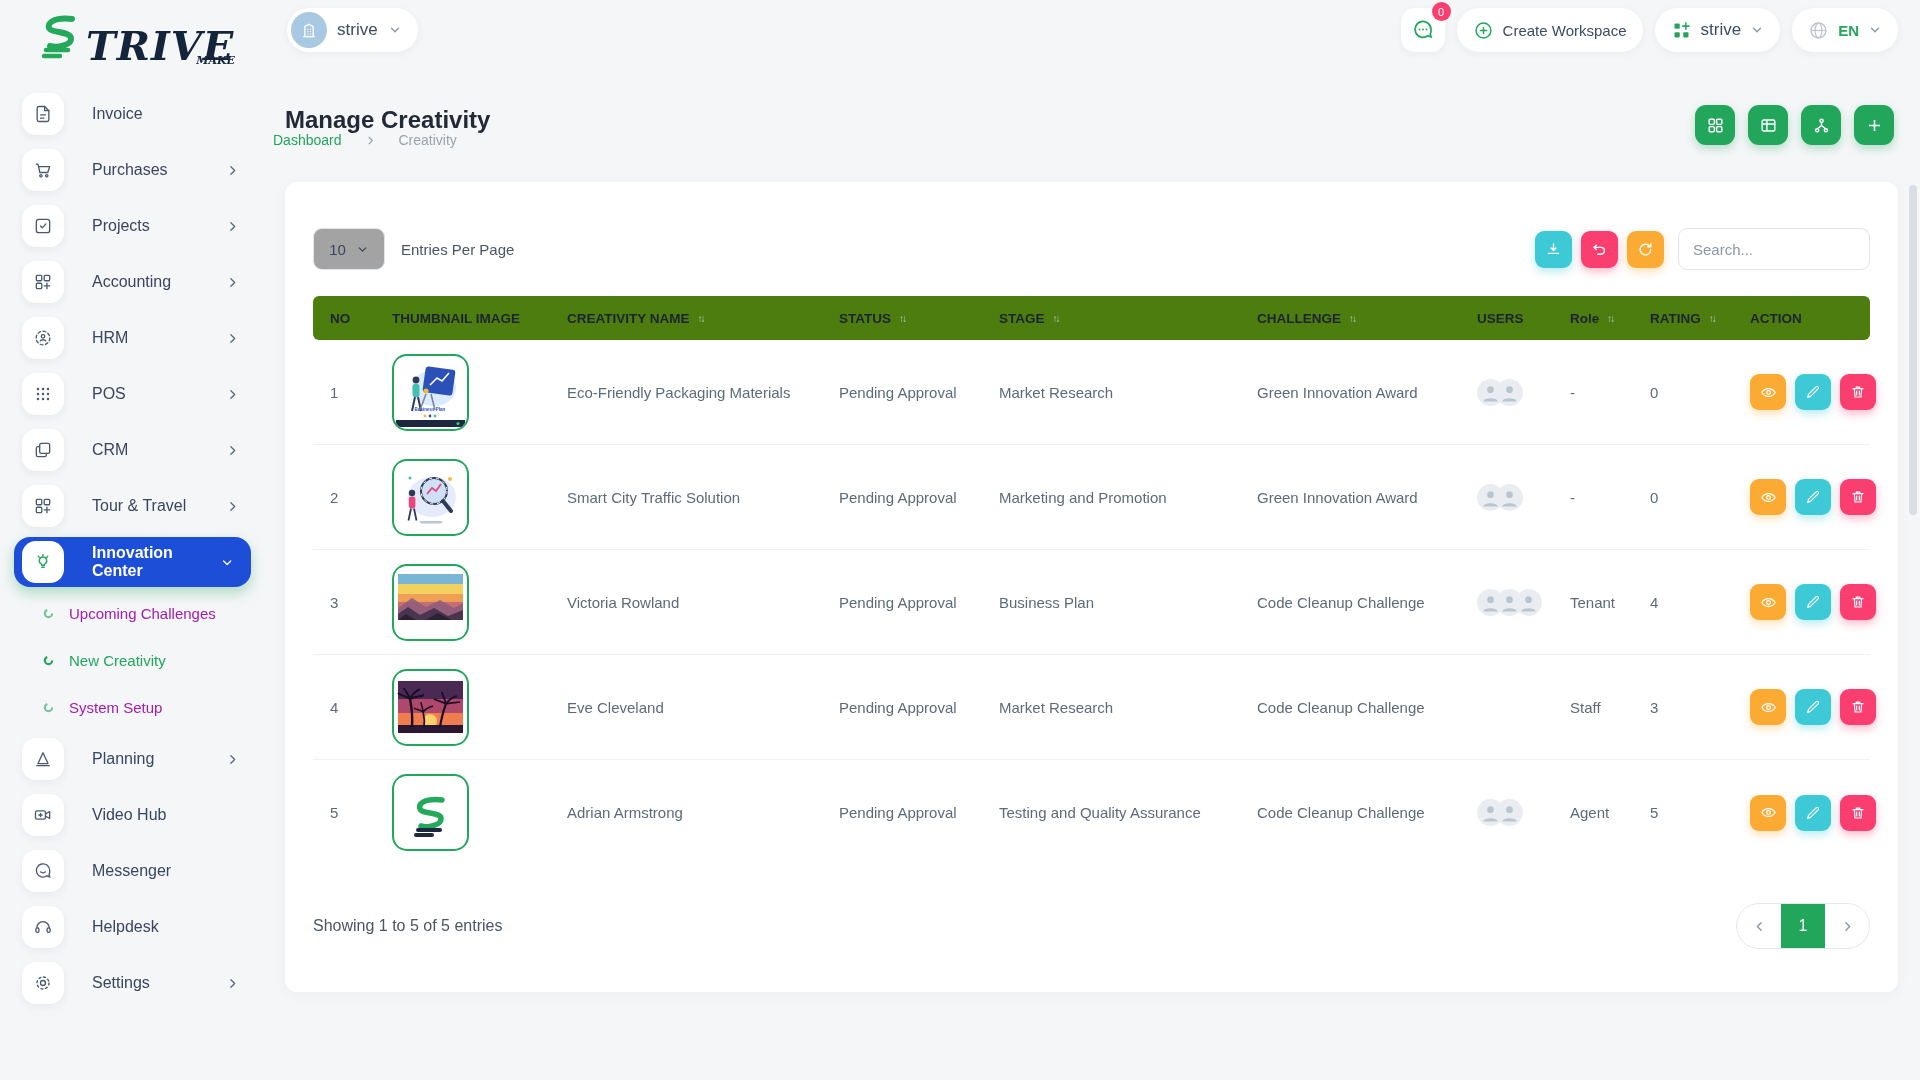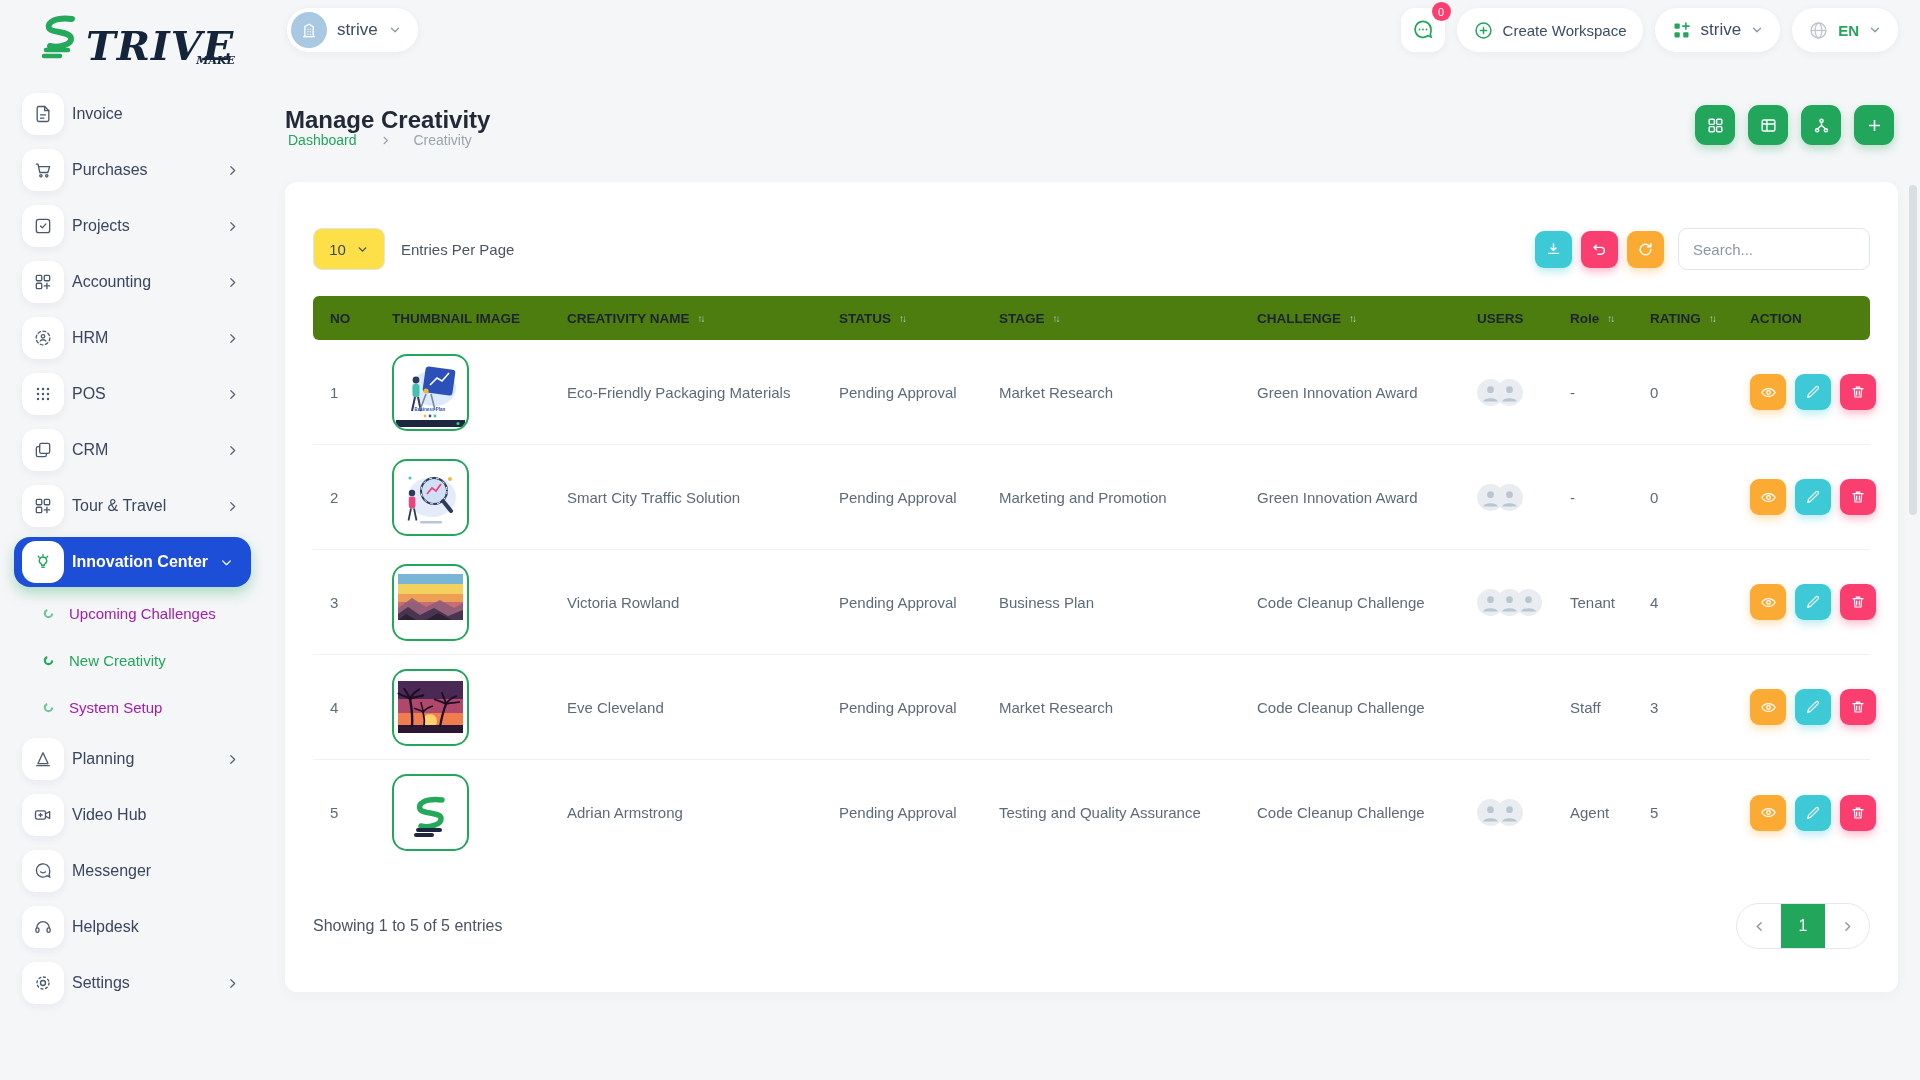--- a/index.html
+++ b/index.html
@@ -19,43 +19,43 @@
   .icon-tile-btn { position:relative; width:44px; height:44px; background:#fff; border-radius:14px; box-shadow:0 2px 8px rgba(25,39,62,.05); display:flex; align-items:center; justify-content:center; cursor:pointer; }
   .badge { position:absolute; top:-6px; right:-6px; min-width:19px; height:19px; border-radius:10px; background:#fb3e70; color:#fff; font-size:11px; display:flex; align-items:center; justify-content:center; padding:0 5px; }
   .pill-btn { height:44px; background:#fff; border-radius:22px; box-shadow:0 2px 8px rgba(25,39,62,.05); display:flex; align-items:center; gap:9px; padding:0 16px; cursor:pointer; font-size:15px; color:#3c4d63; }
   .pill-btn .big { font-size:17px; }
   .lang { color:#21a65c; font-weight:bold; font-size:15px; }
 
   
   .sidebar { position:absolute; left:0; top:86px; width:265px; }
   .side-item { display:flex; align-items:center; height:56px; padding-left:22px; cursor:pointer; }
   .side-icon { width:42px; height:42px; background:#fff; border-radius:14px; box-shadow:0 3px 9px rgba(25,39,62,.06); display:flex; align-items:center; justify-content:center; color:#4a5a6e; flex:0 0 42px; }
-  .side-label { margin-left:8px; font-size:16px; color:#39465f; }
+  .side-label { margin-left:28px; font-size:16px; color:#39465f; }
   .side-caret { margin-left:auto; margin-right:26px; color:#5b6879; }
   .side-item.active-group { background:#1d4ed8; margin:3px 14px; height:50px; border-radius:16px; padding-left:8px; box-shadow:0 6px 14px rgba(33,166,92,.35); }
   .side-item.active-group .side-label { color:#fff; font-weight:bold; }
   .side-item.active-group .side-icon { box-shadow:none; color:#21a65c; }
   .side-item.active-group .side-caret { color:#fff; margin-right:18px; }
   .sub-item { display:flex; align-items:center; height:47px; padding-left:43px; cursor:pointer; font-size:15px; color:#a21caf; }
   .sub-item .ring { margin-right:15px; opacity:.6; }
   .sub-item.active { color:#21a65c; }
   .sub-item.active .ring { opacity:1; }
 
   
   .page-title { position:absolute; left:285px; top:106px; font-size:24px; font-weight:bold; color:#222a38; }
-  .breadcrumb { position:absolute; left:288px; top:132px; display:flex; align-items:center; gap:23px; font-size:14px; }
+  .breadcrumb { position:absolute; left:273px; top:132px; display:flex; align-items:center; gap:23px; font-size:14px; }
   .crumb-link { color:#21a65c; cursor:pointer; }
   .crumb-cur { color:#9aa4af; }
   .head-actions { position:absolute; right:26px; top:105px; display:flex; gap:13px; }
   .green-sq { width:40px; height:40px; border-radius:11px; background:#21a65c; display:flex; align-items:center; justify-content:center; cursor:pointer; box-shadow:0 4px 10px rgba(33,166,92,.3); }
 
   
   .card { position:absolute; left:285px; top:182px; width:1613px; height:810px; background:#fff; border-radius:12px; box-shadow:0 3px 14px rgba(25,39,62,.04); padding:28px; }
   .controls { display:flex; align-items:center; height:42px; margin-top:18px; }
-  .select-box { width:72px; height:42px; border:1px solid #dfe5ea; border-radius:9px; background:#fde047; display:flex; align-items:center; justify-content:center; gap:10px; font-size:15px; color:#39465f; cursor:pointer; }
+  .select-box { width:72px; height:42px; border:1px solid #dfe5ea; border-radius:9px; background:#a3a3a3; display:flex; align-items:center; justify-content:center; gap:10px; font-size:15px; color:#39465f; cursor:pointer; }
   .per-page-label { margin-left:16px; font-size:15px; color:#4a5563; }
   .controls .spacer { flex:1; }
   .sm-btn { width:37px; height:37px; border-radius:9px; display:flex; align-items:center; justify-content:center; cursor:pointer; margin-left:9px; }
   .sm-btn.teal { background:#3ec9d6; box-shadow:0 4px 9px rgba(62,201,214,.35); }
   .sm-btn.pink { background:#fb3e70; box-shadow:0 4px 9px rgba(251,62,112,.35); }
   .sm-btn.orange { background:#fbaa33; box-shadow:0 4px 9px rgba(251,170,51,.35); }
   .search { width:192px; height:42px; border:1px solid #dfe5ea; border-radius:9px; margin-left:14px; padding:0 14px; font-size:15px; color:#39465f; outline:none; font-family:"Liberation Sans", sans-serif; }
   .search::placeholder { color:#8a97a6; }
 
   .grid-row { display:grid; grid-template-columns:62px 175px 272px 160px 258px 220px 93px 80px 100px 1fr; align-items:center; }

